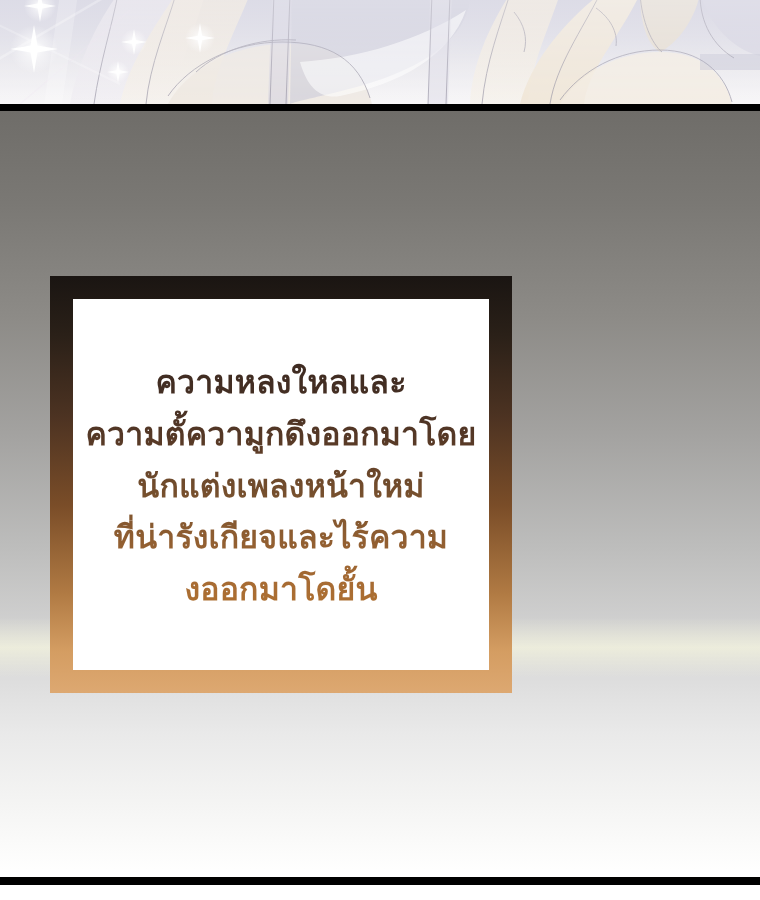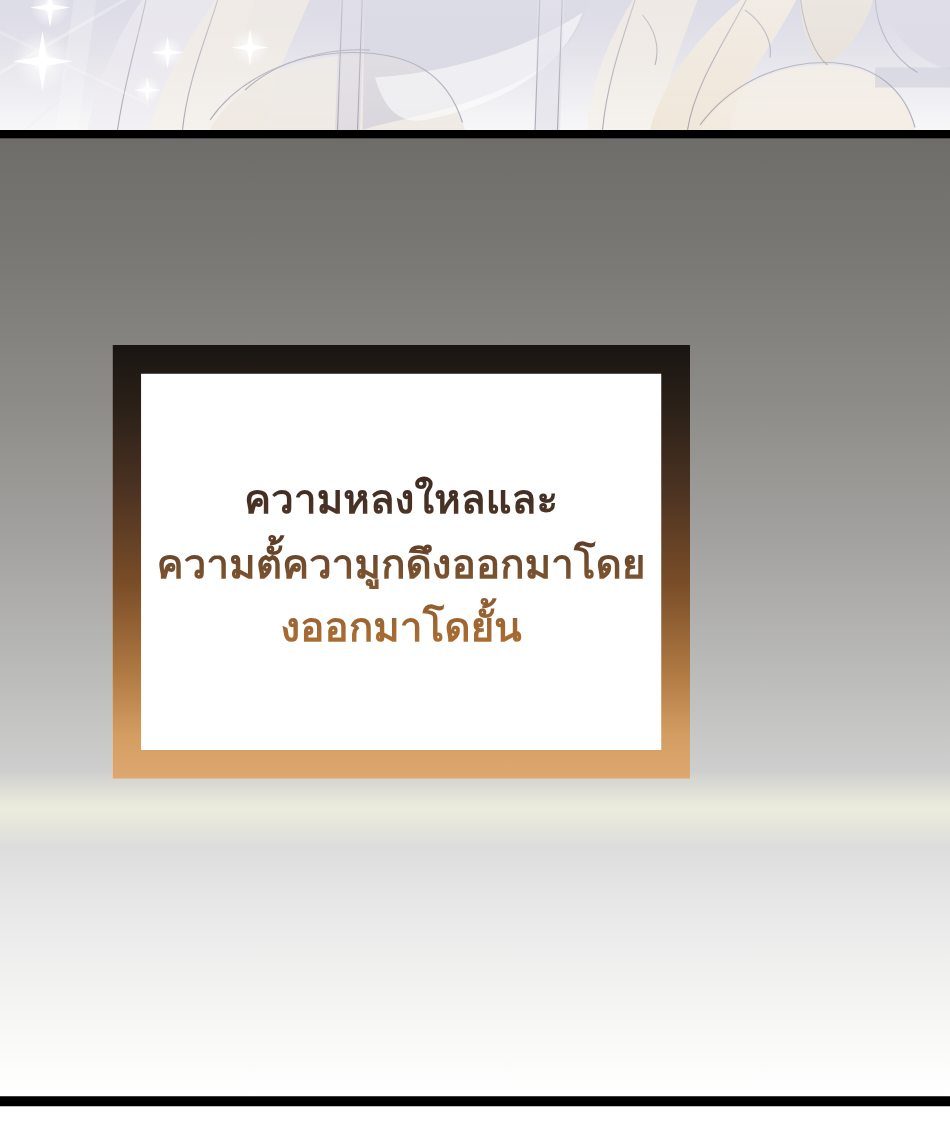--- a/index.html
+++ b/index.html
@@ -82,39 +82,38 @@
     height: 8px;
     background: #000000;
   }
 
   
   .caption-box {
     position: absolute;
     left: 50px;
     top: 276px;
     width: 462px;
-    height: 347px;
+    height: 417px;
     box-sizing: border-box;
     background: #ffffff;
     padding: 19px;
     
     background-image:
       linear-gradient(#ffffff, #ffffff),
       linear-gradient(180deg,
         #1a1512 0%,
         #2a2018 14%,
         #4d3322 34%,
         #7a4d28 55%,
         #b07a43 76%,
         #d49d62 90%,
         #dda871 100%);
     background-origin: border-box;
     background-clip: content-box, border-box;
     border: 4px solid transparent;
-    margin-left: 40px;
   }
   .caption-inner {
     position: relative;
     width: 100%;
     height: 100%;
     background: #ffffff;
     display: flex;
     align-items: center;
     justify-content: center;
   }
@@ -254,20 +253,22 @@
 
   <div class="panel-main">
     <div class="sheen"></div>
   </div>
 
   <div class="caption-box">
     <div class="caption-inner">
       <div class="caption-text">
         <span class="line">ความหลงใหลและ</span>
         <span class="line">ความตั้ความูกดึงออกมาโดย</span>
+        <span class="line">นักแต่งเพลงหน้าใหม่</span>
+        <span class="line">ที่น่ารังเกียจและไร้ความ</span>
         <span class="line">งออกมาโดยั้น</span>
       </div>
     </div>
   </div>
 
   <div class="divider-bottom"></div>
 
 </div>
 
 </body></html>

